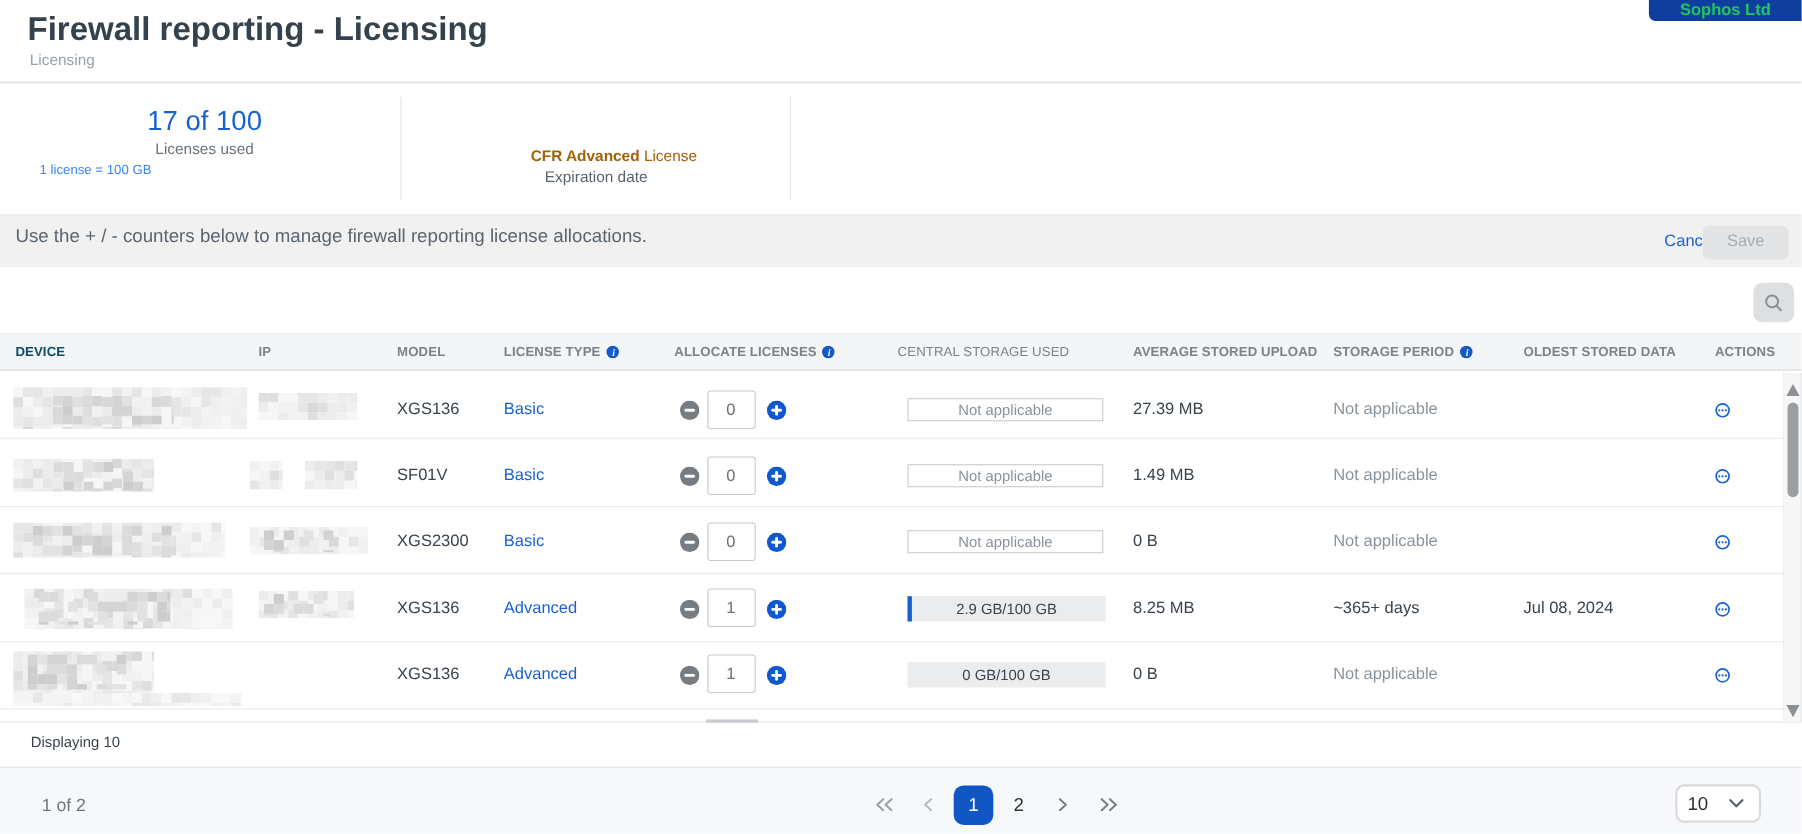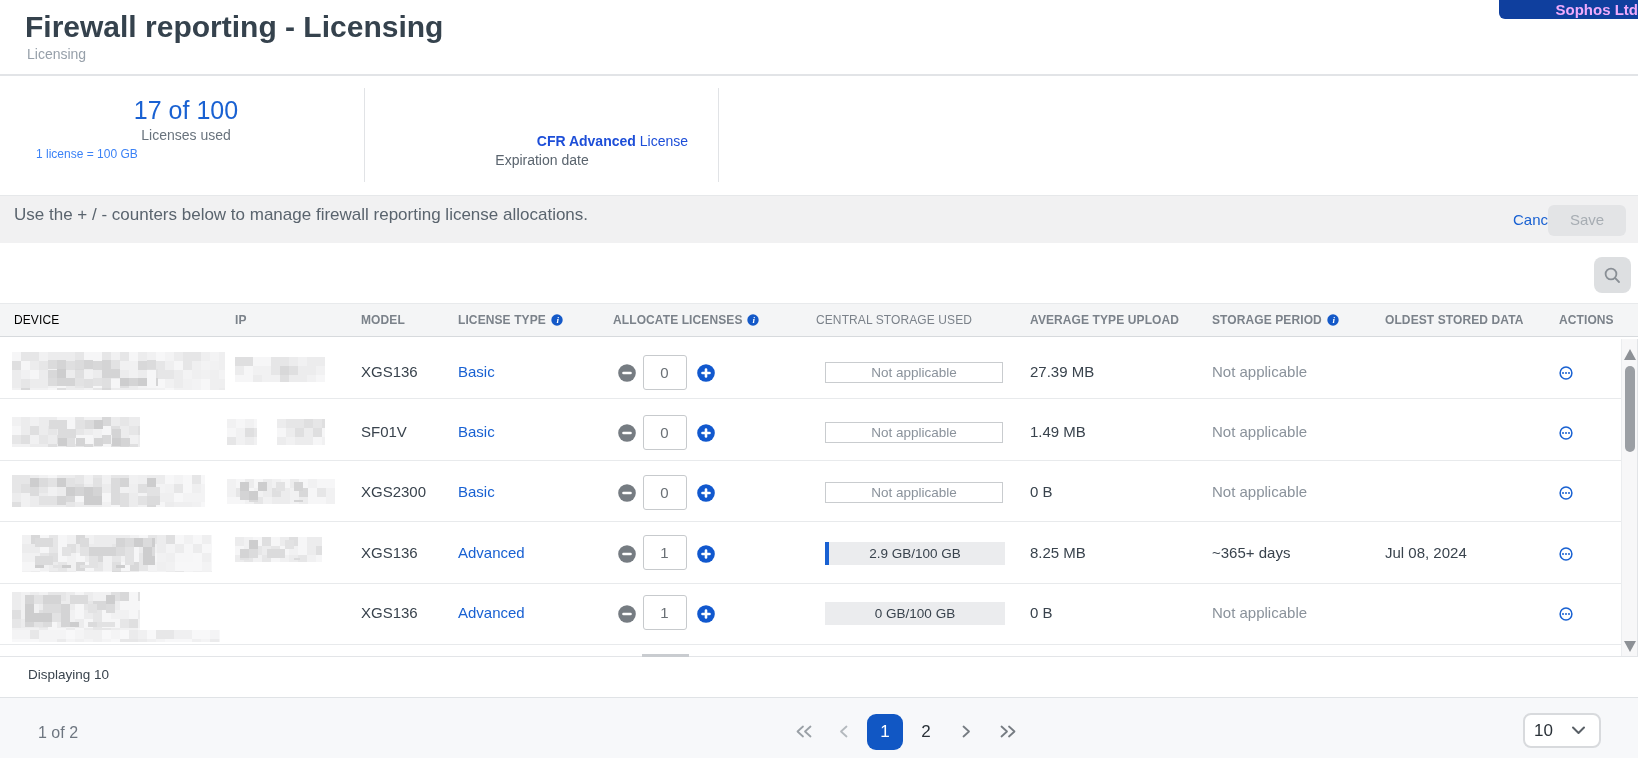--- a/index.html
+++ b/index.html
@@ -3,57 +3,57 @@
 <style>
 * { margin:0; padding:0; box-sizing:border-box; }
 html,body { width:1638px; height:758px; background:#fff; font-family:"Liberation Sans",sans-serif; overflow:hidden; }
 .ct { position:absolute; font-size:15px; color:#39434d; white-space:nowrap; }
 </style></head>
 <body>
 <div style="position:relative;width:1638px;height:758px">
 
 <div style="position:absolute;left:25px;top:10px;font-size:30px;font-weight:bold;color:#35424d">Firewall reporting - Licensing</div>
 <div style="position:absolute;left:27px;top:46px;font-size:14px;color:#97a0aa">Licensing</div>
-<div style="position:absolute;left:1499px;top:0;width:139px;height:19px;background:#0f3f9e;border-bottom-left-radius:6px;color:#f0abfc;font-size:15px;font-weight:bold;text-align:right;line-height:19px">Sophos Ltd</div>
+<div style="position:absolute;left:1499px;top:0;width:139px;height:19px;background:#0f3f9e;border-bottom-left-radius:6px;color:#22c55e;font-size:15px;font-weight:bold;text-align:center;line-height:19px">Sophos Ltd</div>
 <div style="position:absolute;left:0;top:74px;width:1638px;height:2px;background:#e2e4e7"></div>
 
 <div style="position:absolute;left:36px;top:96px;width:300px;text-align:center;font-size:25px;color:#1961d2">17 of 100</div>
 <div style="position:absolute;left:36px;top:127px;width:300px;text-align:center;font-size:14px;color:#69737d">Licenses used</div>
 <div style="position:absolute;left:36px;top:147px;width:300px;text-align:left;font-size:12px;color:#3b82f6">1 license = 100 GB</div>
 <div style="position:absolute;left:364px;top:88px;width:1px;height:94px;background:#e1e3e6"></div>
-<div style="position:absolute;left:388px;top:133px;width:300px;text-align:right;font-size:14px;color:#1d4ed8"><b>CFR Advanced</b> License</div>
+<div style="position:absolute;left:408px;top:133px;width:300px;text-align:center;font-size:14px;color:#a16207"><b>CFR Advanced</b> License</div>
 <div style="position:absolute;left:392px;top:152px;width:300px;text-align:center;font-size:14px;color:#5a646e">Expiration date</div>
 <div style="position:absolute;left:718px;top:88px;width:1px;height:94px;background:#e1e3e6"></div>
 
 <div style="position:absolute;left:0;top:195px;width:1638px;height:48px;background:#f1f1f2;border-top:1px solid #e6e8ea"></div>
 <div style="position:absolute;left:14px;top:205px;font-size:17px;color:#5a646e">Use the + / - counters below to manage firewall reporting license allocations.</div>
 <div style="position:absolute;left:1513px;top:211px;font-size:15px;color:#1961d2">Cancel</div>
 <div style="position:absolute;left:1548px;top:205px;width:78px;height:31px;background:#e3e4e6;border-radius:6px;color:#a7adb3;font-size:15px;text-align:center;line-height:30px">Save</div>
 
 <div style="position:absolute;left:1594px;top:257px;width:37px;height:36px;background:#dddfe1;border-radius:8px">
 <svg style="position:absolute;left:10px;top:10px" width="17" height="17">
         <circle cx="7" cy="7" r="5.4" fill="none" stroke="#898f95" stroke-width="1.8"></circle>
         <line x1="11.2" y1="11.2" x2="15" y2="15" stroke="#898f95" stroke-width="1.8" stroke-linecap="round"></line>
       </svg>
 </div>
 
 <div style="position:absolute;left:0;top:303px;width:1638px;height:34px;background:#f4f5f6;border-top:1px solid #e8eaec;border-bottom:1px solid #d7dadd"></div>
-<div style="position:absolute;left:14px;top:311px;height:17px;display:flex;align-items:center;font-size:12px;font-weight:normal;color:#000000;letter-spacing:.1px;white-space:nowrap">DEVICE</div>
+<div style="position:absolute;left:14px;top:311px;height:17px;display:flex;align-items:center;font-size:12px;font-weight:bold;color:#0c4a6e;letter-spacing:.1px;white-space:nowrap">DEVICE</div>
 <div style="position:absolute;left:235px;top:311px;height:17px;display:flex;align-items:center;font-size:12px;font-weight:bold;color:#7b828a;letter-spacing:.1px;white-space:nowrap">IP</div>
 <div style="position:absolute;left:361px;top:311px;height:17px;display:flex;align-items:center;font-size:12px;font-weight:bold;color:#7b828a;letter-spacing:.1px;white-space:nowrap">MODEL</div>
 <div style="position:absolute;left:458px;top:311px;height:17px;display:flex;align-items:center;font-size:12px;font-weight:bold;color:#7b828a;letter-spacing:.1px;white-space:nowrap">LICENSE TYPE<svg style="margin-left:5px" width="12" height="12">
         <circle cx="6" cy="6" r="5.7" fill="#1459c8"></circle>
         <text x="6.8" y="9.3" font-family="Liberation Serif" font-style="italic" font-weight="bold" font-size="9" fill="#fff" text-anchor="middle">i</text>
       </svg></div>
 <div style="position:absolute;left:613px;top:311px;height:17px;display:flex;align-items:center;font-size:12px;font-weight:bold;color:#7b828a;letter-spacing:.1px;white-space:nowrap">ALLOCATE LICENSES<svg style="margin-left:5px" width="12" height="12">
         <circle cx="6" cy="6" r="5.7" fill="#1459c8"></circle>
         <text x="6.8" y="9.3" font-family="Liberation Serif" font-style="italic" font-weight="bold" font-size="9" fill="#fff" text-anchor="middle">i</text>
       </svg></div>
 <div style="position:absolute;left:816px;top:311px;height:17px;display:flex;align-items:center;font-size:12px;font-weight:normal;color:#7b828a;letter-spacing:.1px;white-space:nowrap">CENTRAL STORAGE USED</div>
-<div style="position:absolute;left:1030px;top:311px;height:17px;display:flex;align-items:center;font-size:12px;font-weight:bold;color:#7b828a;letter-spacing:.1px;white-space:nowrap">AVERAGE TYPE UPLOAD</div>
+<div style="position:absolute;left:1030px;top:311px;height:17px;display:flex;align-items:center;font-size:12px;font-weight:bold;color:#7b828a;letter-spacing:.1px;white-space:nowrap">AVERAGE STORED UPLOAD</div>
 <div style="position:absolute;left:1212px;top:311px;height:17px;display:flex;align-items:center;font-size:12px;font-weight:bold;color:#7b828a;letter-spacing:.1px;white-space:nowrap">STORAGE PERIOD<svg style="margin-left:5px" width="12" height="12">
         <circle cx="6" cy="6" r="5.7" fill="#1459c8"></circle>
         <text x="6.8" y="9.3" font-family="Liberation Serif" font-style="italic" font-weight="bold" font-size="9" fill="#fff" text-anchor="middle">i</text>
       </svg></div>
 <div style="position:absolute;left:1385px;top:311px;height:17px;display:flex;align-items:center;font-size:12px;font-weight:bold;color:#7b828a;letter-spacing:.1px;white-space:nowrap">OLDEST STORED DATA</div>
 <div style="position:absolute;left:1559px;top:311px;height:17px;display:flex;align-items:center;font-size:12px;font-weight:bold;color:#7b828a;letter-spacing:.1px;white-space:nowrap">ACTIONS</div>
 
 <div style="position:absolute;left:0;top:398px;width:1621px;height:1px;background:#e8eaec"></div>
 <div style="position:absolute;left:0;top:459.5px;width:1621px;height:1px;background:#e8eaec"></div>
 <div style="position:absolute;left:0;top:521px;width:1621px;height:1px;background:#e8eaec"></div>

